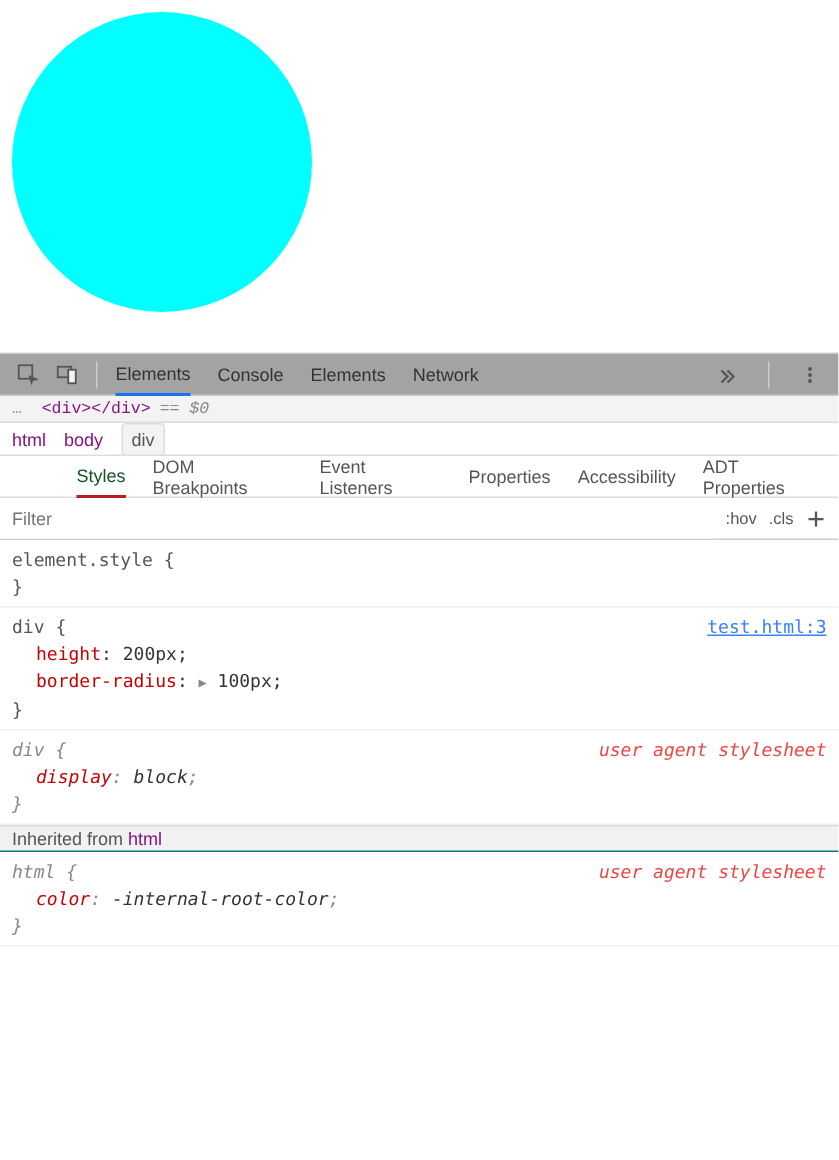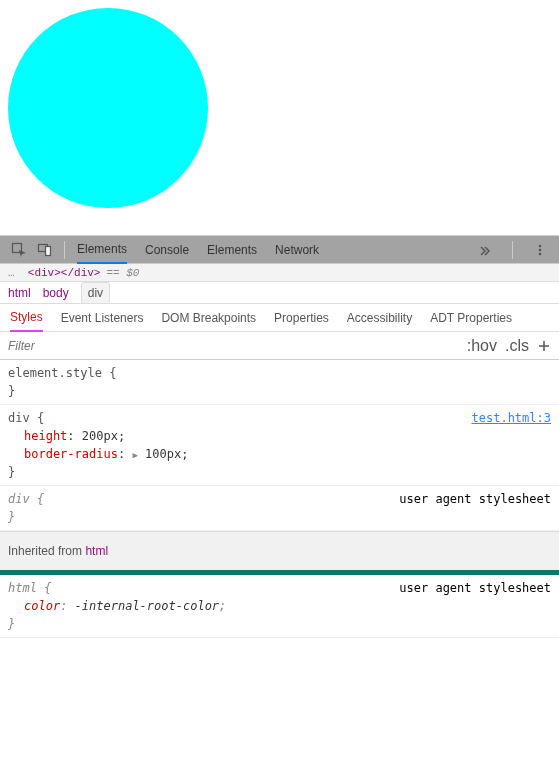--- a/index.html
+++ b/index.html
@@ -20,40 +20,40 @@
 .dom-line { background: #f3f3f3; height: 18px; border-bottom: 1px solid #ddd; color: #888; font-size: 11px; padding-left: 8px; display: flex; align-items: center; overflow: hidden; }
 .dom-line .tag { color: #881280; }
 .dom-line .eq { color: #888; margin-left: 6px; font-style: italic;}
 
 .breadcrumb { height: 22px; background: #fff; border-bottom: 1px solid #ddd; display: flex; align-items: center; padding: 0 8px; gap: 12px; font-size: 12px; }
 .breadcrumb .crumb { color: #881280; }
 .breadcrumb .crumb.plain { color: #555; background: #f3f3f3; padding: 3px 6px; border: 1px solid #ddd; border-radius: 3px;}
 
 .subtabs { height: 28px; background: #fff; border-bottom: 1px solid #ddd; display: flex; align-items: center; gap: 18px; padding: 0 10px; font-size: 12px; }
 .subtab { color: #555; padding: 6px 0; cursor: default; }
-.subtab.active { color: #b91c1c; border-bottom: 2px solid #d946ef; }
+.subtab.active { color: #14532d; border-bottom: 2px solid #b91c1c; margin-left: 41px; }
 
 .filter-row { height: 28px; background: #fff; border-bottom: 1px solid #ccc; display: flex; align-items: center; }
-.filter-input { flex: 1; height: 26px; border: none; outline: none; padding: 0 8px; font-size: 12px; color: #555; font-style: italic;}
-.filter-tools { display: flex; align-items: center; gap: 8px; padding: 0 8px; color: #555; font-size: 16px; }
+.filter-input { flex: 1; height: 26px; border: none; outline: none; padding: 0 8px; font-size: 12px; color: #555; }
+.filter-tools { display: flex; align-items: center; gap: 8px; padding: 0 8px; color: #555; font-size: 11px; }
 .filter-tools span { cursor: default; }
 
 .styles-pane { background: #fff; }
 .rule { padding: 4px 8px; border-bottom: 1px solid #eee; font-size: 12px; font-family: Menlo, Consolas, monospace; line-height: 1.5; position: relative; }
-.rule .source { position: absolute; right: 8px; top: 4px; color: #000000; }
+.rule .source { position: absolute; right: 8px; top: 4px; color: #ef4444; font-style: italic; }
 .rule .source.link { color: #3b82f6; text-decoration: underline; font-style: normal;}
 .selector { color: #555; margin-top: 43px; }
 .brace { color: #555; }
 .prop { padding-left: 16px; }
 .prop-name { color: #c80000; }
 .prop-value { color: #333; }
 .swatch { display: inline-block; width: 10px; height: 10px; border: 1px solid #888; vertical-align: middle; margin: 0 2px; }
 .swatch.cyan { background: #0ff; }
 .italic-gray { color: #888; font-style: italic; }
-.inherited-hdr { background: #f1f1f1; border-top: 1px solid #ddd; border-bottom: 5px solid #0f766e; padding: 12px 8px; font-size: 12px; color: #555; }
+.inherited-hdr { background: #f1f1f1; border-top: 1px solid #ddd; border-bottom: 1px solid #0f766e; padding: 1px 8px; font-size: 12px; color: #555; }
 .inherited-hdr .tag { color: #881280; }
 .tri { color: #888; display:inline-block; font-size: 9px;}
 
 svg { display: block; }
 </style>
 </head>
 <body>
 
 <div class="viewport">
   <div class="circle"></div>
@@ -104,22 +104,22 @@
 </div>
 
 <div class="breadcrumb">
   <span class="crumb">html</span>
   <span class="crumb">body</span>
   <span class="crumb plain">div</span>
 </div>
 
 <div class="subtabs">
   <div class="subtab active">Styles</div>
+  <div class="subtab">DOM Breakpoints</div>
   <div class="subtab">Event Listeners</div>
-  <div class="subtab">DOM Breakpoints</div>
   <div class="subtab">Properties</div>
   <div class="subtab">Accessibility</div>
   <div class="subtab">ADT Properties</div>
 </div>
 
 <div class="filter-row">
   <input class="filter-input" placeholder="Filter" style="">
   <div class="filter-tools">
     <span>:hov</span>
     <span>.cls</span>
@@ -152,20 +152,24 @@
       <span class="tri">▶</span>
       <span class="prop-value">100px</span><span>;</span>
     </div>
     <span class="brace">}</span>
   </div>
 
   <div class="rule">
     <span class="source">user agent stylesheet</span>
     <span class="selector italic-gray">div</span>
     <span class="brace italic-gray"> {</span><br>
+    <div class="prop italic-gray">
+      <span class="prop-name" style="color:#c80000;font-style:italic">display</span><span>:</span>
+      <span class="prop-value">block</span><span>;</span>
+    </div>
     <span class="brace italic-gray">}</span>
   </div>
 
   <div class="inherited-hdr">
     <span>Inherited from </span><span class="tag">html</span>
   </div>
 
   <div class="rule">
     <span class="source">user agent stylesheet</span>
     <span class="selector italic-gray">html</span>

